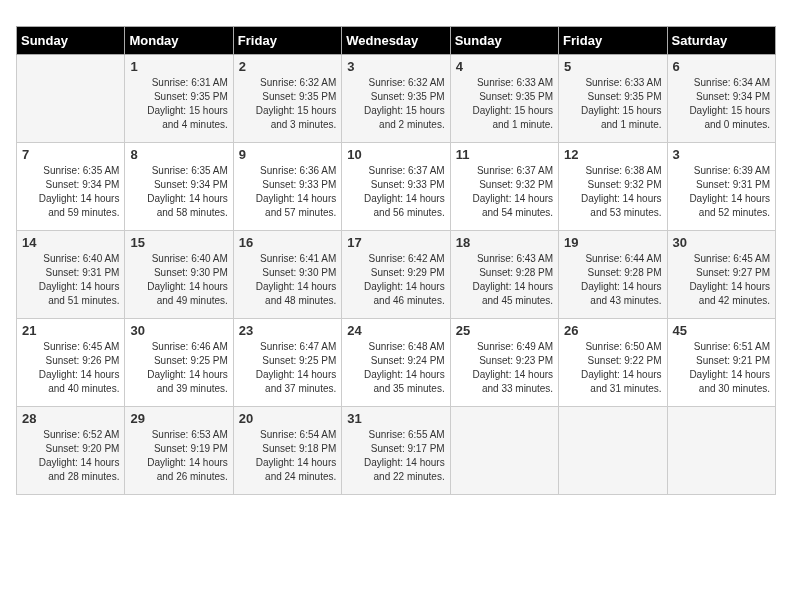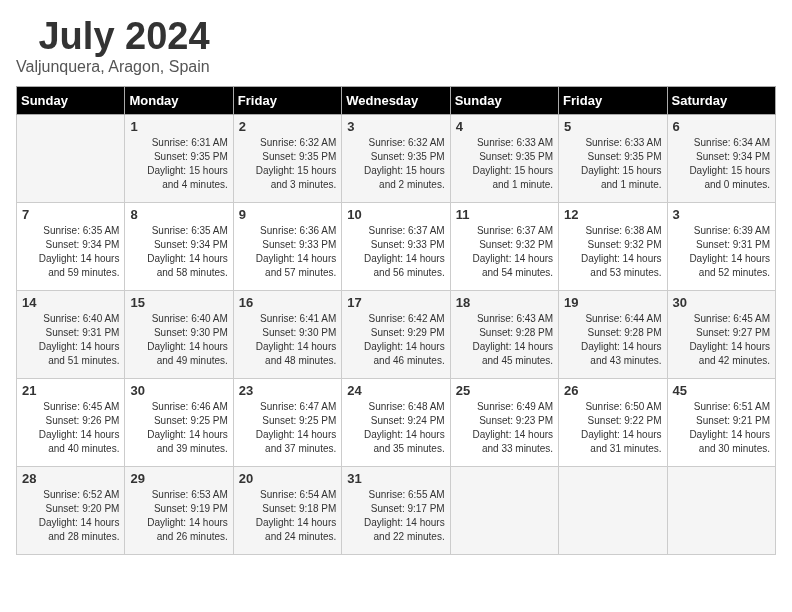--- a/index.html
+++ b/index.html
@@ -87,24 +87,20 @@
       font-size: 10px;
       color: #333;
       line-height: 1.4;
       text-align: right;
     }
   </style>
 </head>
 <body>
 
 <div class="header">
-  <div class="title-block">
-    <div class="month-title">July 2024</div>
-    <div class="location-title">Valjunquera, Aragon, Spain</div>
-  </div>
 </div>
 
 <table>
   <thead>
     <tr id="header-row">
         <th>Sunday</th>
         <th>Monday</th>
         <th>Friday</th>
         <th>Wednesday</th>
         <th>Sunday</th>

